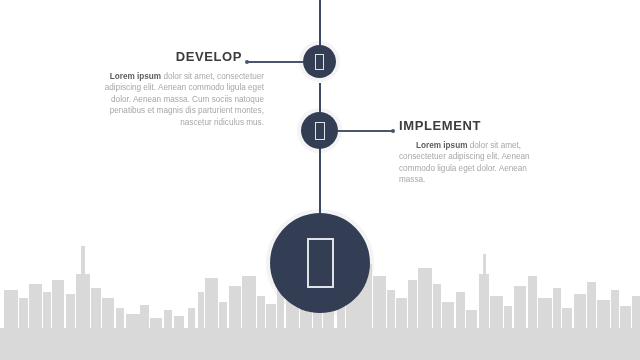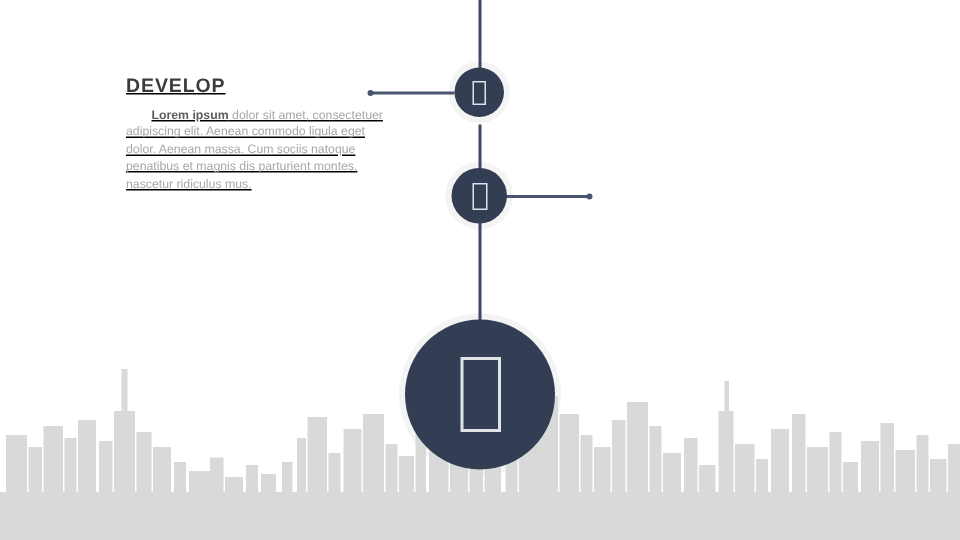--- a/index.html
+++ b/index.html
@@ -50,21 +50,21 @@
     display:block;
     border:1.5px solid #dfe3e8;
     background:transparent;
   }
   .tofu-sm{width:7px;height:14px;}
   .tofu-md{width:8px;height:16px;}
   .tofu-lg{width:23px;height:46px;border-width:2.5px;}
 
   
   .block{position:absolute;}
-  .block-left {left:84px;top:50px;width:180px;text-align:left;text-decoration:underline;}
+  .block-left {left:84px;top:50px;width:180px;text-align:right;}
   .block-right{left:391px;top:119px;width:180px;text-align:left;}
 
   .heading{
     font-size:13px;font-weight:bold;
     color:#3c3c3c;
     letter-spacing:0.6px;
     margin:0 0 7px 0;
     line-height:14px;
   }
   .block-left .heading{padding-right:22px;}
@@ -170,14 +170,18 @@
   <div class="node node-3">
     <span class="ring"></span>
     <span class="tofu tofu-lg"></span>
   </div>
 
   <div class="block block-left">
     <div class="heading">DEVELOP</div>
     <p class="body"><b>Lorem ipsum</b><span> dolor sit amet, consectetuer adipiscing elit. Aenean commodo ligula eget dolor. Aenean massa. Cum sociis natoque penatibus et magnis dis parturient montes, nascetur ridiculus mus.</span></p>
   </div>
 
+  <div class="block block-right">
+    <div class="heading">IMPLEMENT</div>
+    <p class="body"><b>Lorem ipsum</b><span> dolor sit amet, consectetuer adipiscing elit. Aenean commodo ligula eget dolor. Aenean massa.</span></p>
+  </div>
 
 </div>
 
 </body></html>

